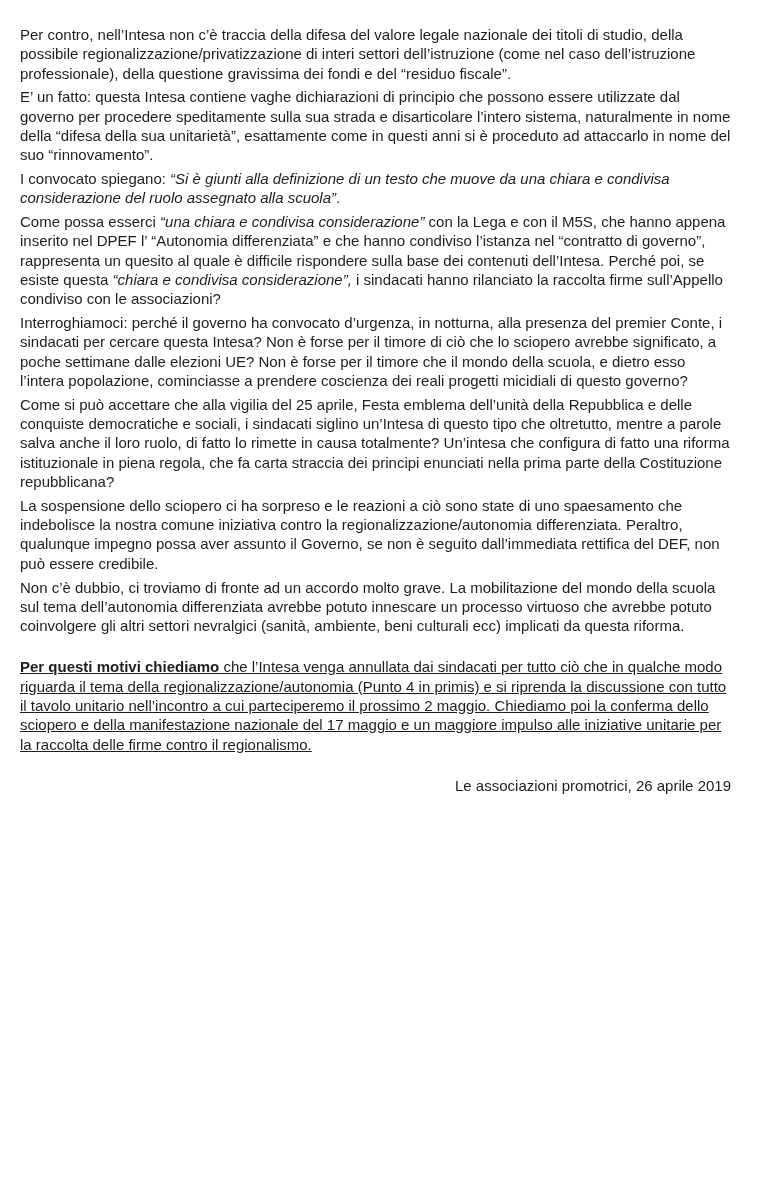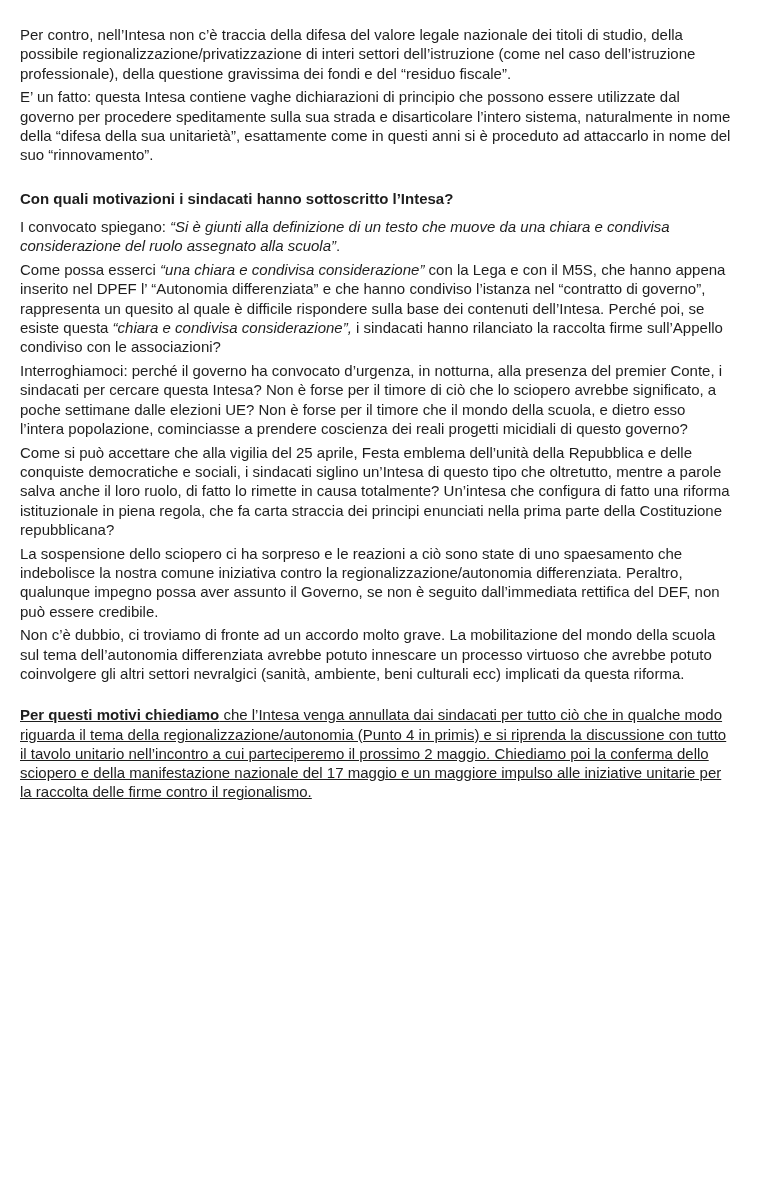--- a/index.html
+++ b/index.html
@@ -41,23 +41,20 @@
 <main class="page">
 
   <p>
     <span>Per contro, nell’Intesa non c’è traccia della difesa del valore legale nazionale dei titoli di studio, della possibile regionalizzazione/privatizzazione di interi settori dell’istruzione (come nel caso dell’istruzione professionale), della questione gravissima dei fondi e del “residuo fiscale”.</span>
   </p>
 
   <p>
     <span>E’ un fatto: questa Intesa contiene vaghe dichiarazioni di principio che possono essere utilizzate dal governo per procedere speditamente sulla sua strada e disarticolare l’intero sistema, naturalmente in nome della “difesa della sua unitarietà”, esattamente come in questi anni si è proceduto ad attaccarlo in nome del suo “rinnovamento”.</span>
   </p>
 
-  <p class="heading">
-    <span>Con quali motivazioni i sindacati hanno sottoscritto l’Intesa?</span>
-  </p>
 
   <p>
     <span>I convocato spiegano: </span><span class="it">“Si è giunti alla definizione di un testo che muove da una chiara e condivisa considerazione del ruolo assegnato alla scuola”</span><span>.</span>
   </p>
 
   <p>
     <span>Come possa esserci </span><span class="it">“una chiara e condivisa considerazione”</span><span> con la Lega e con il M5S, che hanno appena inserito nel DPEF l’ “Autonomia differenziata” e che hanno condiviso l’istanza nel “contratto di governo”, rappresenta un quesito al quale è difficile rispondere sulla base dei contenuti dell’Intesa. Perché poi, se esiste questa </span><span class="it">“chiara e condivisa considerazione”,</span><span> i sindacati hanno rilanciato la raccolta firme sull’Appello condiviso con le associazioni?</span>
   </p>
 
   <p>
@@ -73,14 +70,17 @@
   </p>
 
   <p>
     <span>Non c’è dubbio, ci troviamo di fronte ad un accordo molto grave. La mobilitazione del mondo della scuola sul tema dell’autonomia differenziata avrebbe potuto innescare un processo virtuoso che avrebbe potuto coinvolgere gli altri settori nevralgici (sanità, ambiente, beni culturali ecc) implicati da questa riforma.</span>
   </p>
 
   <p class="p-final">
     <span class="b">Per questi motivi chiediamo</span><span> che l’Intesa venga annullata dai sindacati per tutto ciò che in qualche modo riguarda il tema della regionalizzazione/autonomia (Punto 4 in primis) e si riprenda la discussione con tutto il tavolo unitario nell’incontro a cui parteciperemo il prossimo 2 maggio. Chiediamo poi la conferma dello sciopero e della manifestazione nazionale del 17 maggio e un maggiore impulso alle iniziative unitarie per la raccolta delle firme contro il regionalismo.</span>
   </p>
 
+  <p class="signature">
+    <span>Le associazioni promotrici, 26 aprile 2019</span>
+  </p>
 
 </main>
 
 </body></html>

